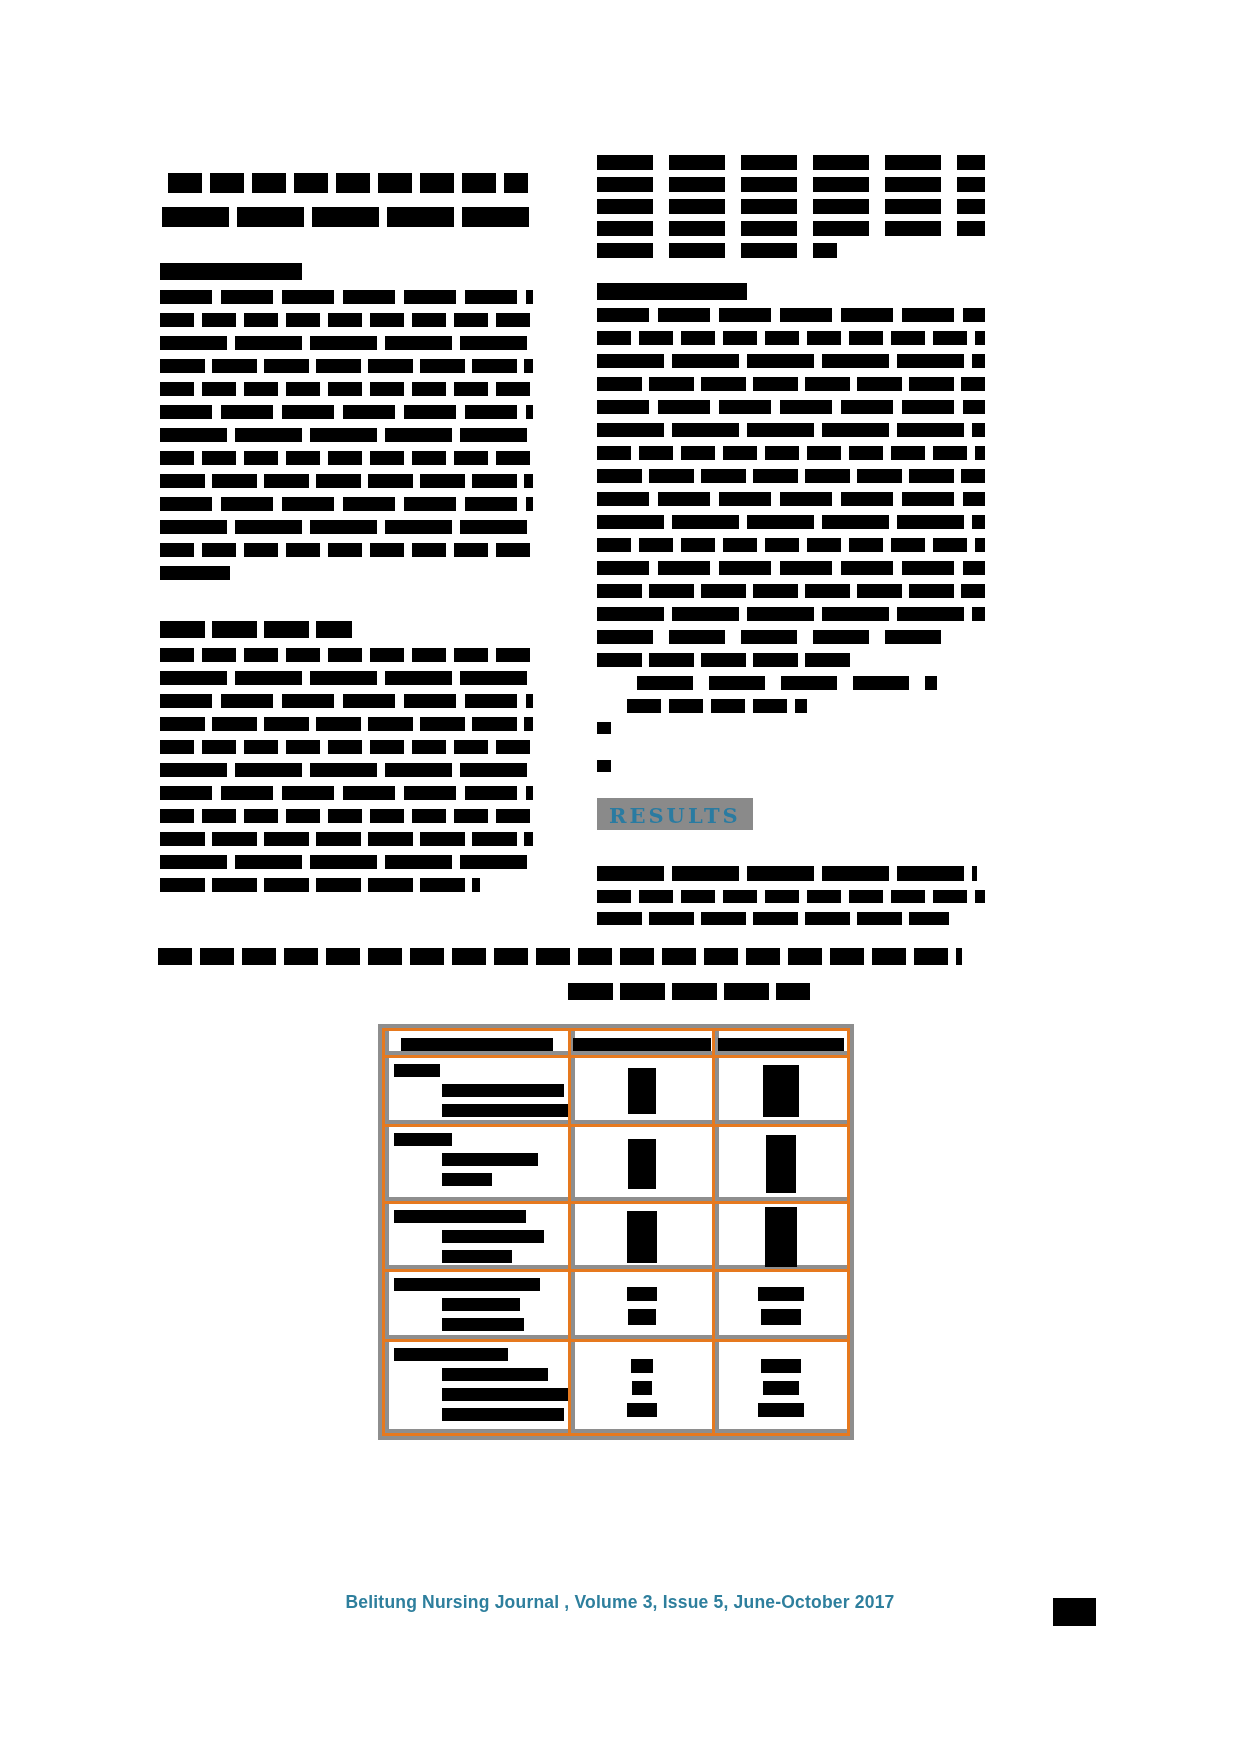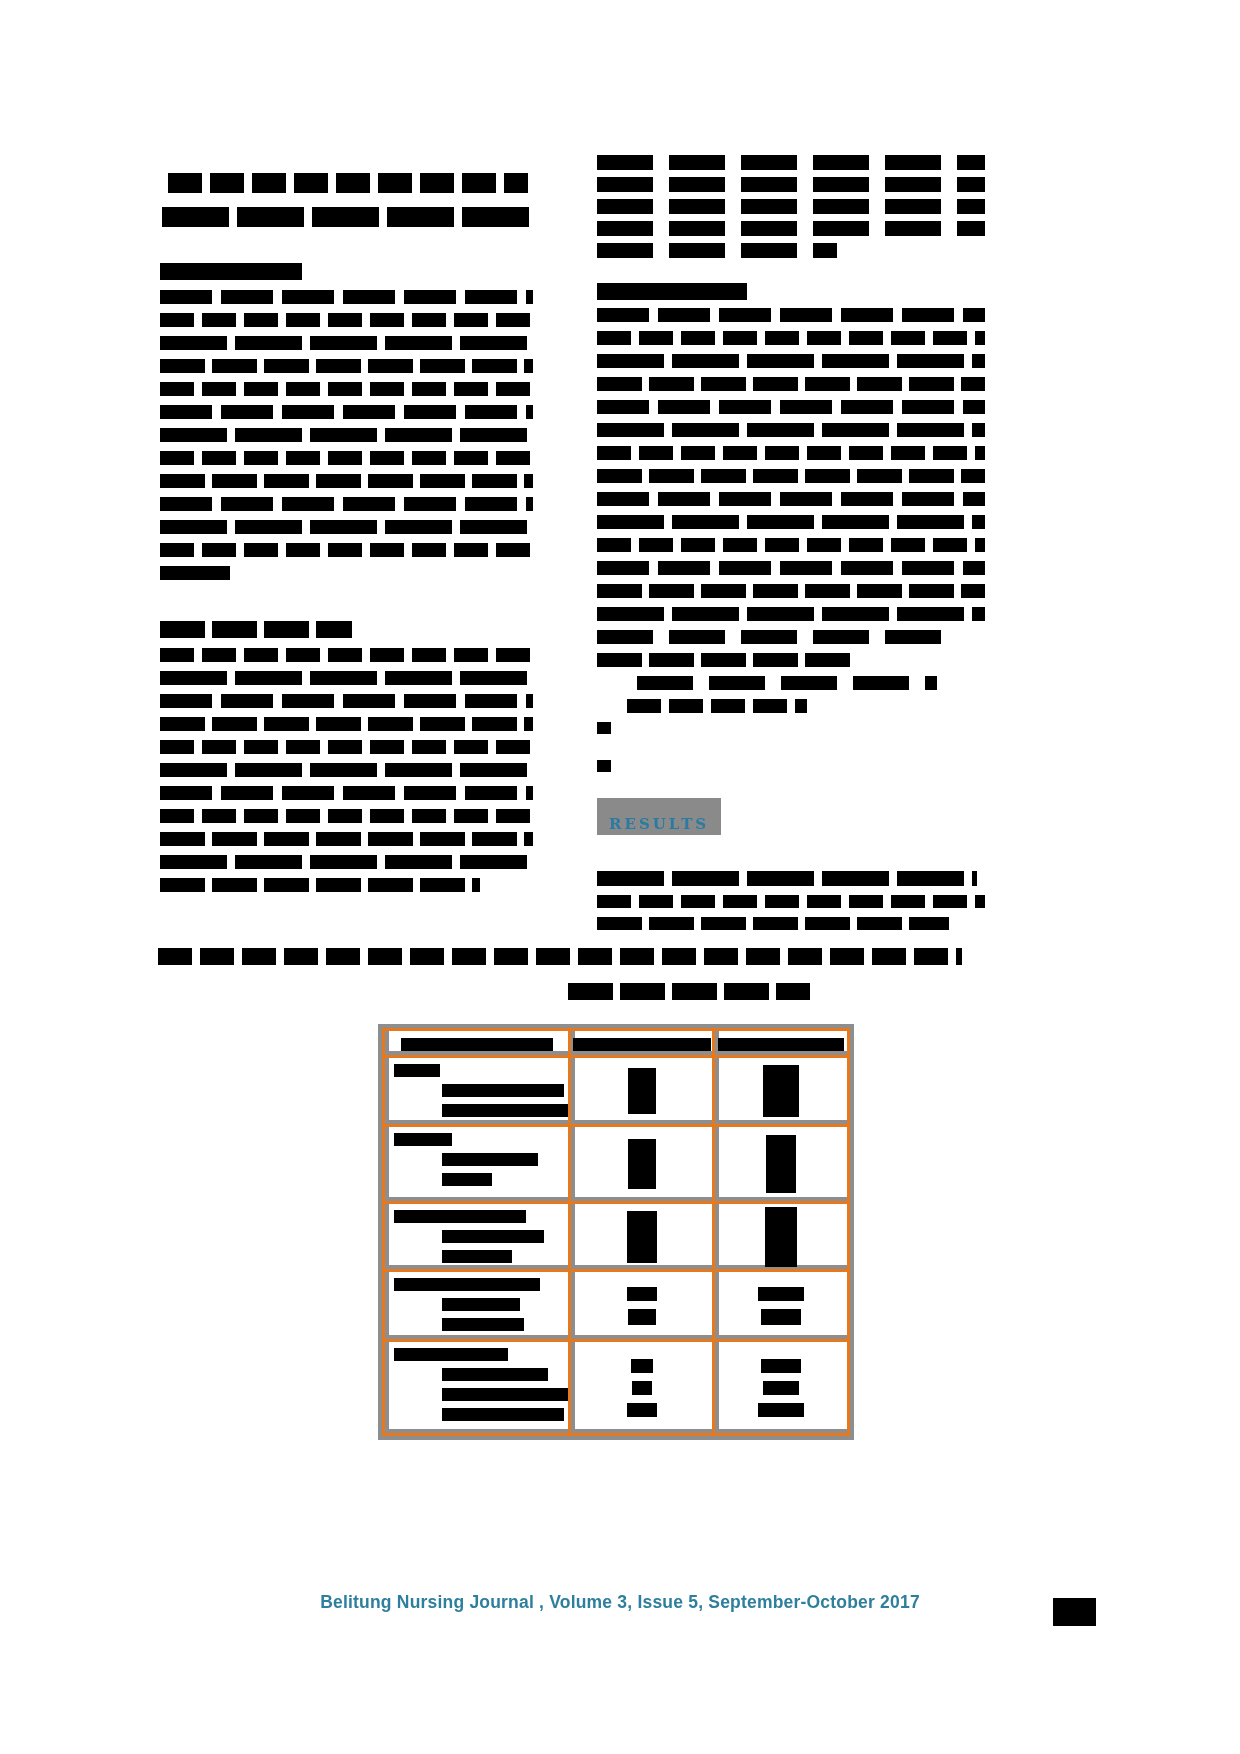--- a/index.html
+++ b/index.html
@@ -10,21 +10,21 @@
   #right-col{left:597px;top:155px;width:388px;}
   .rl{background-color:transparent;}
   .solid{background:#000000;}
   .g0{background-image:repeating-linear-gradient(90deg,#000 0 52px,transparent 52px 61px);}
   .g1{background-image:repeating-linear-gradient(90deg,#000 0 34px,transparent 34px 42px);}
   .g2{background-image:repeating-linear-gradient(90deg,#000 0 67px,transparent 67px 75px);}
   .g3{background-image:repeating-linear-gradient(90deg,#000 0 45px,transparent 45px 52px);}
   .g4{background-image:repeating-linear-gradient(90deg,#000 0 56px,transparent 56px 72px);}
   .results-label{display:inline-block;background:#8a8a8a;color:#2a7ba1;
         font-family:"DejaVu Serif","Liberation Serif",serif;font-weight:bold;
-        font-size:15px;letter-spacing:3px;padding:17px 12px 2px 12px;}
+        font-size:21px;letter-spacing:3px;padding:5px 12px 2px 12px;}
   #caption .rl{position:absolute;}
   
   #table-outer{position:absolute;border:4px solid #8e8e8e;}
   #table-inner{border:3px solid #e6791e;display:grid;background:#ffffff;}
   .tcell{box-sizing:border-box;background:#ffffff;position:relative;
          box-shadow:inset 4px 0 0 #8e8e8e, inset 0 -4px 0 #8e8e8e;overflow:hidden;}
   .tcell.br{border-right:3px solid #e6791e;}
   .tcell.bb{border-bottom:3px solid #e6791e;}
   .hbar{background:#000;height:13px;margin:7px auto 0 auto;}
   .glabel{background:#000;height:13px;margin:6px 0 0 9px;}
@@ -214,16 +214,16 @@
         <div class="tcell">
           <div class="numcol">
             <div class="nblock" style="width: 40px; height: 14px;"></div>
             <div class="nblock" style="width: 36px; height: 14px;"></div>
             <div class="nblock" style="width: 46px; height: 14px;"></div>
           </div>
         </div>
       </div>
   </div>
   <div class="footer">
-    <span>Belitung Nursing Journal , Volume 3, Issue 5, September-October 2017</span>
+    <span>Belitung Nursing Journal , Volume 3, Issue 5, June-October 2017</span>
   </div>
   <div class="pagenum"></div>
 </div>
 
 </body></html>

